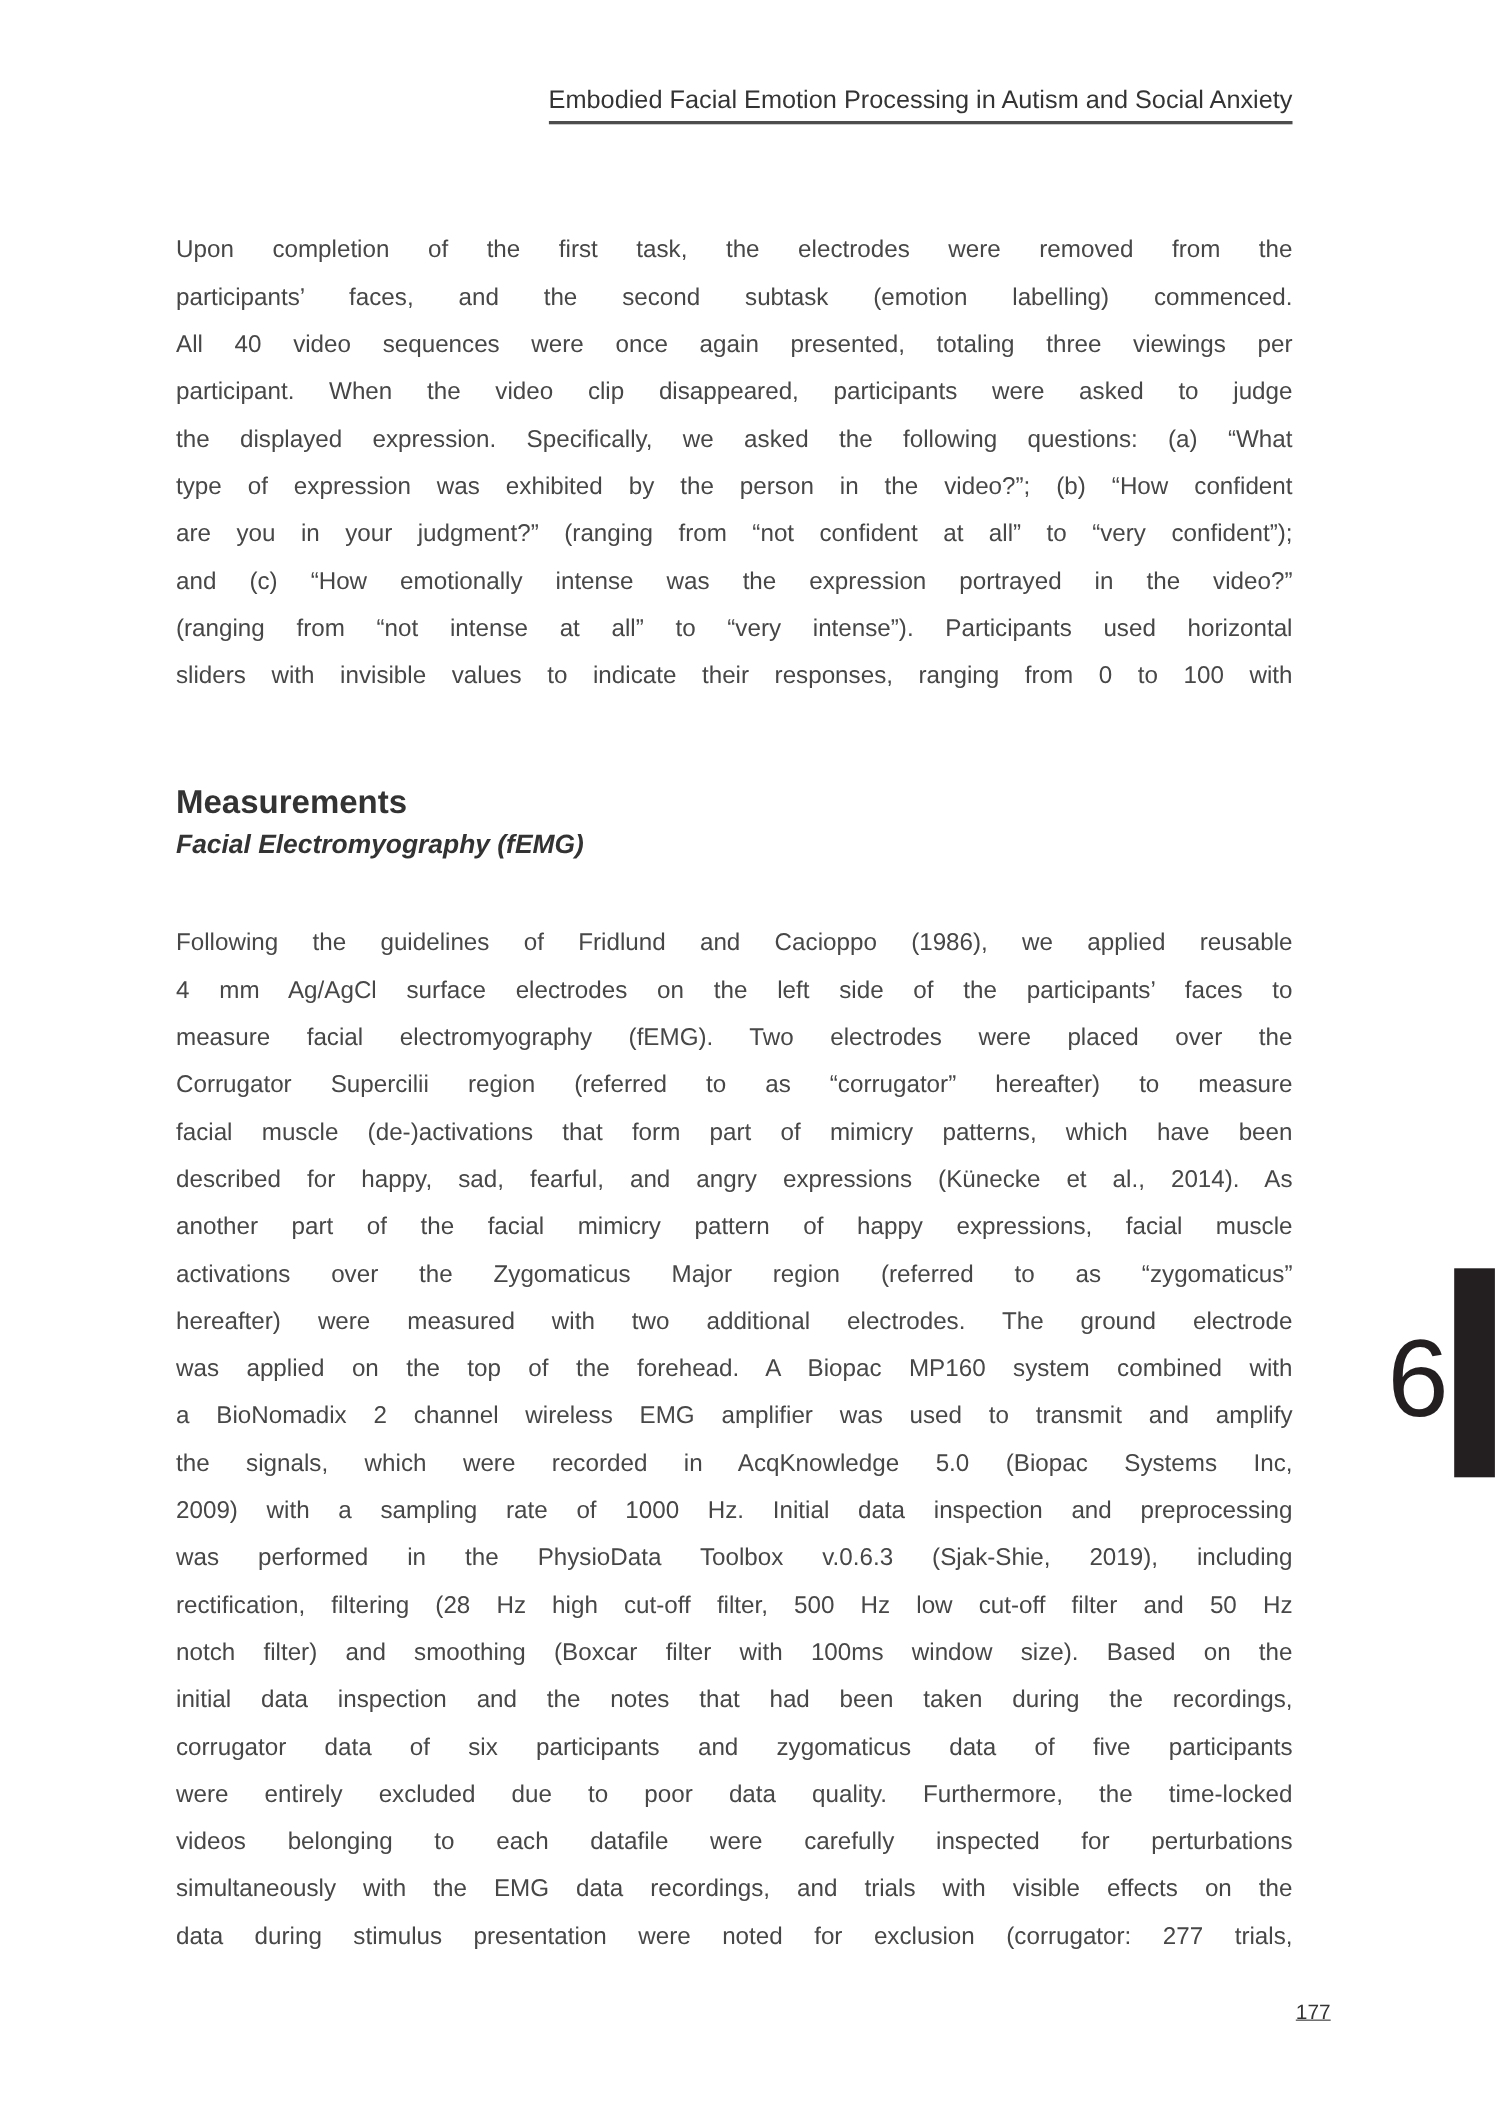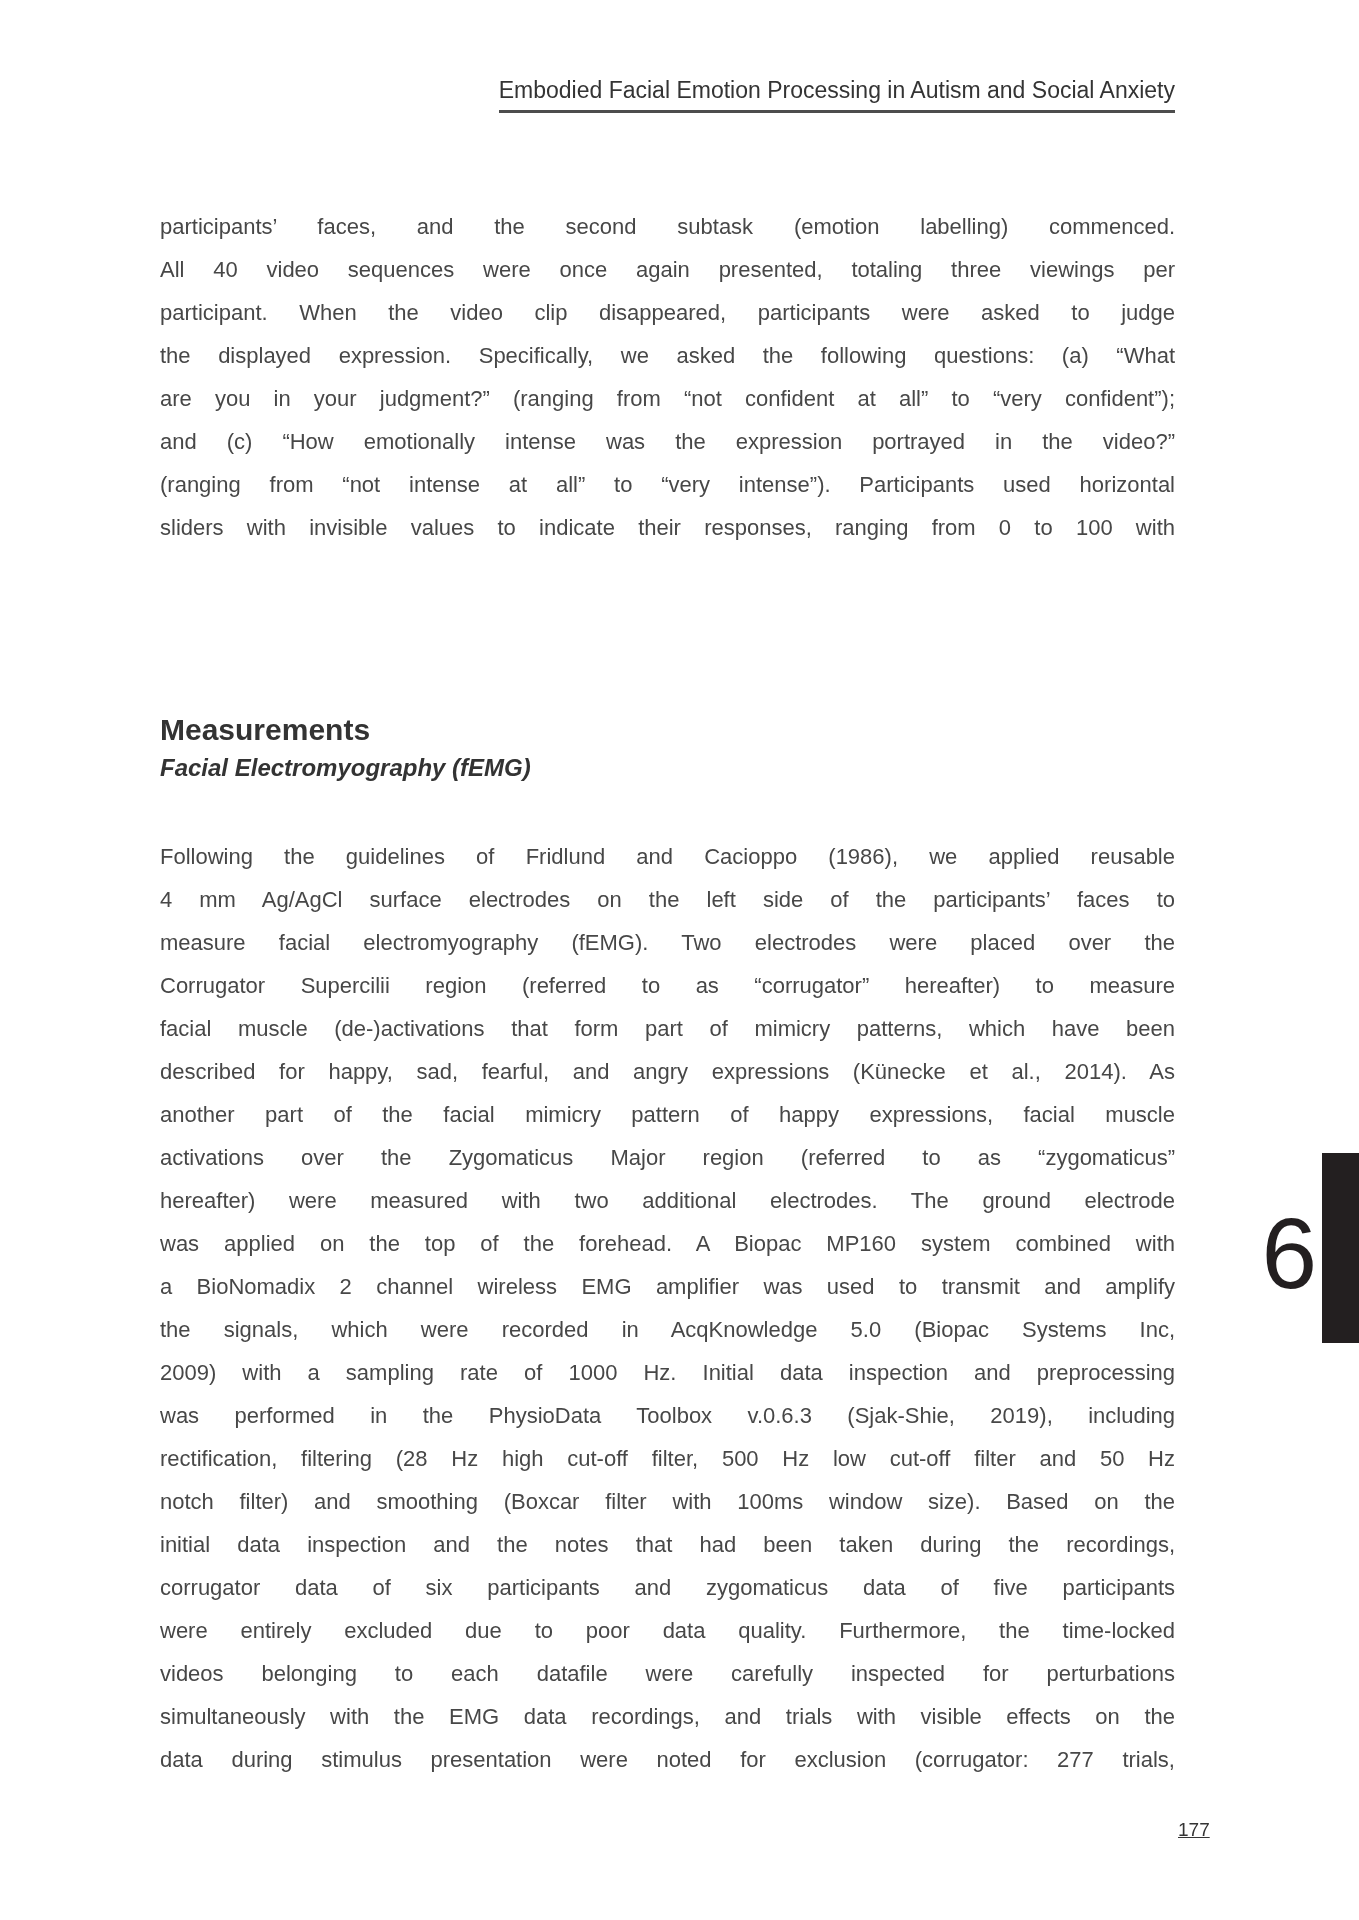--- a/index.html
+++ b/index.html
@@ -100,24 +100,26 @@
 </head>
 <body>
 
 <div class="page">
 
   <div class="runhead">
     <span class="title">Embodied Facial Emotion Processing in Autism and Social Anxiety</span>
   </div>
 
   <div class="textcol para1">
+      <div class="tline">Upon completion of the first task, the electrodes were removed from the</div>
       <div class="tline">participants’ faces, and the second subtask (emotion labelling) commenced.</div>
       <div class="tline">All 40 video sequences were once again presented, totaling three viewings per</div>
       <div class="tline">participant. When the video clip disappeared, participants were asked to judge</div>
       <div class="tline">the displayed expression. Specifically, we asked the following questions: (a) “What</div>
+      <div class="tline">type of expression was exhibited by the person in the video?”; (b) “How confident</div>
       <div class="tline">are you in your judgment?” (ranging from “not confident at all” to “very confident”);</div>
       <div class="tline">and (c) “How emotionally intense was the expression portrayed in the video?”</div>
       <div class="tline">(ranging from “not intense at all” to “very intense”). Participants used horizontal</div>
       <div class="tline">sliders with invisible values to indicate their responses, ranging from 0 to 100 with</div>
     </div>
 
   <div class="h-measurements">Measurements</div>
 
   <div class="h-femg">Facial Electromyography (fEMG)</div>
 

